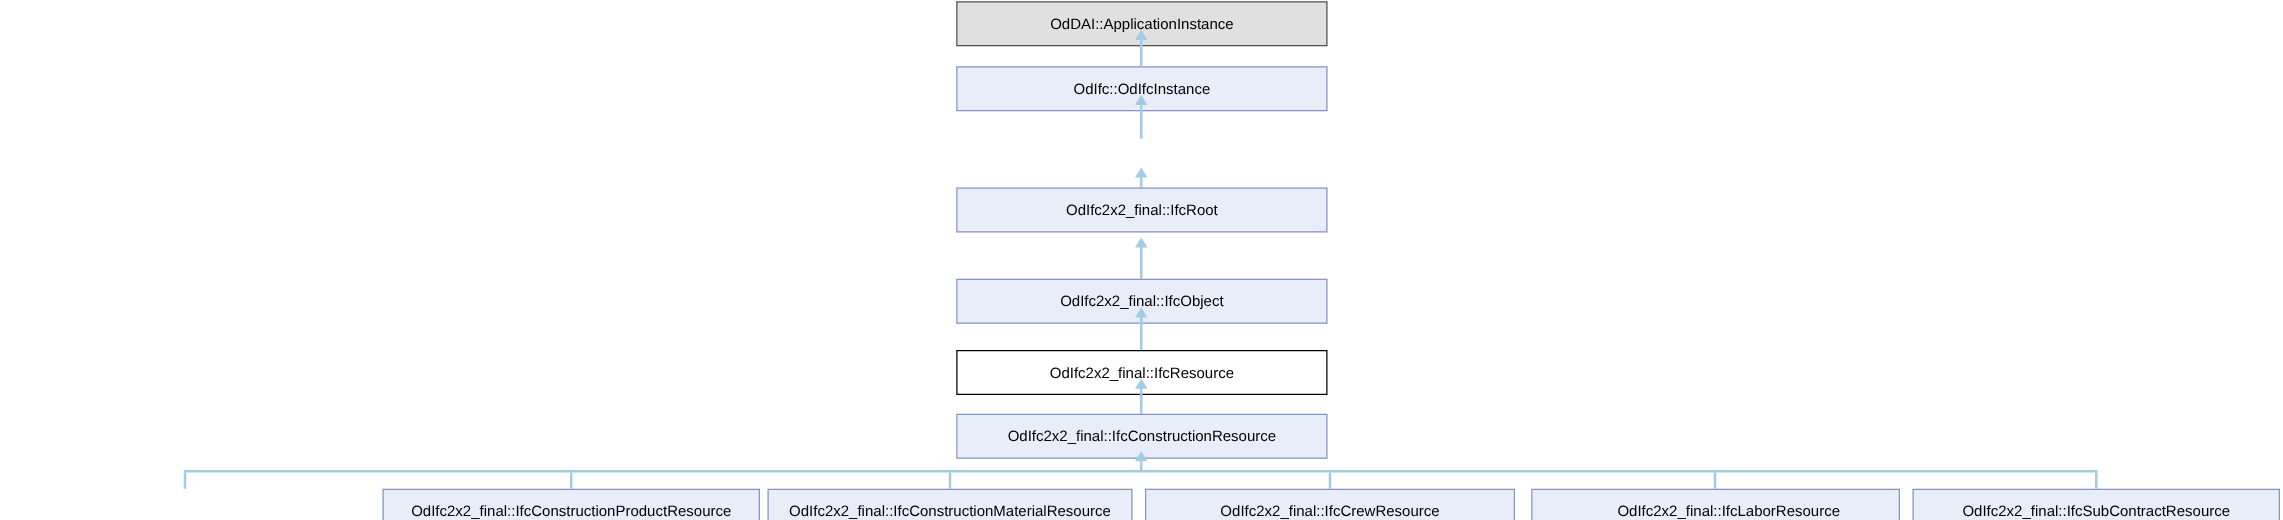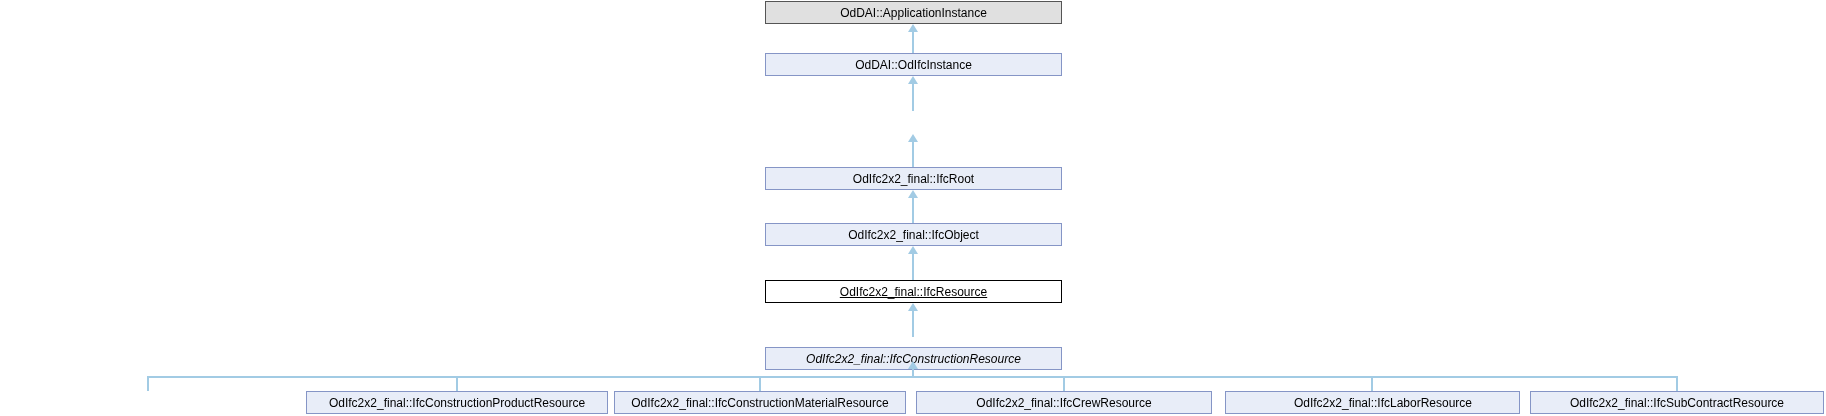--- a/index.html
+++ b/index.html
@@ -23,41 +23,40 @@
     width: 1826px;
     height: 416px;
     background: var(--background);
     font-family: "Liberation Sans", "DejaVu Sans", sans-serif;
     font-size: 12px;
     color: var(--text);
     overflow: hidden;
   }
   .node {
     position: absolute;
-    height: 23px;
+    height: 36px;
     box-sizing: border-box;
     display: flex;
     align-items: center;
     justify-content: center;
     text-align: center;
     white-space: nowrap;
     background: var(--node-fill);
     border: 1px solid var(--node-border);
     cursor: pointer;
   }
   .node.external {
     background: var(--external-fill);
     border: 1px solid var(--external-border);
     cursor: default;
   }
   .node.current {
     background: var(--current-fill);
     border: 1px solid var(--current-border);
     cursor: default;
-    text-decoration: underline;
   }
   .chain-node { left: 765px; width: 297px; }
   .edge-line {
     position: absolute;
     background: var(--edge);
   }
   .vline { left: 912px; width: 2px; }
   .arrowhead {
     position: absolute;
     left: 908px;
@@ -71,45 +70,45 @@
 </head>
 <body>
 
 <div id="canvas">
 
   <div class="node external chain-node" style="top:1px;">OdDAI::ApplicationInstance</div>
 
   <div class="arrowhead" style="top:24px;"></div>
   <div class="edge-line vline" style="top:31px;height:22px;"></div>
 
-  <div class="node chain-node" style="top:53px;">OdDAI::OdIfcInstance</div>
+  <div class="node chain-node" style="top:53px;">OdIfc::OdIfcInstance</div>
 
   <div class="arrowhead" style="top:76px;"></div>
   <div class="edge-line vline" style="top:83px;height:28px;"></div>
 
 
   <div class="arrowhead" style="top:134px;"></div>
   <div class="edge-line vline" style="top:141px;height:26px;"></div>
 
-  <div class="node chain-node" style="top:167px;">OdIfc2x2_final::IfcRoot</div>
+  <div class="node chain-node" style="top:150px;">OdIfc2x2_final::IfcRoot</div>
 
   <div class="arrowhead" style="top:190px;"></div>
   <div class="edge-line vline" style="top:197px;height:26px;"></div>
 
   <div class="node chain-node" style="top:223px;">OdIfc2x2_final::IfcObject</div>
 
   <div class="arrowhead" style="top:246px;"></div>
   <div class="edge-line vline" style="top:253px;height:27px;"></div>
 
   <div class="node current chain-node" style="top:280px;">OdIfc2x2_final::IfcResource</div>
 
   <div class="arrowhead" style="top:303px;"></div>
   <div class="edge-line vline" style="top:310px;height:27px;"></div>
 
-  <div class="node chain-node" style="top:347px;font-style:italic;">OdIfc2x2_final::IfcConstructionResource</div>
+  <div class="node chain-node" style="top:331px;">OdIfc2x2_final::IfcConstructionResource</div>
 
   <div class="arrowhead" style="top:361px;"></div>
   <div class="edge-line vline" style="top:369px;height:7px;"></div>
   <div class="edge-line" style="top:376px;left:147px;width:1531px;height:2px;"></div>
 
   <div class="edge-line" style="top:378px;left:147px;width:2px;height:13px;"></div>
   <div class="edge-line" style="top:378px;left:456px;width:2px;height:13px;"></div>
   <div class="edge-line" style="top:378px;left:759px;width:2px;height:13px;"></div>
   <div class="edge-line" style="top:378px;left:1063px;width:2px;height:13px;"></div>
   <div class="edge-line" style="top:378px;left:1371px;width:2px;height:13px;"></div>

